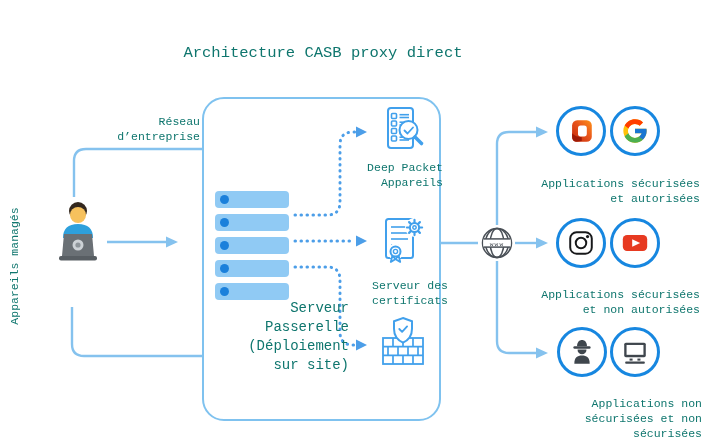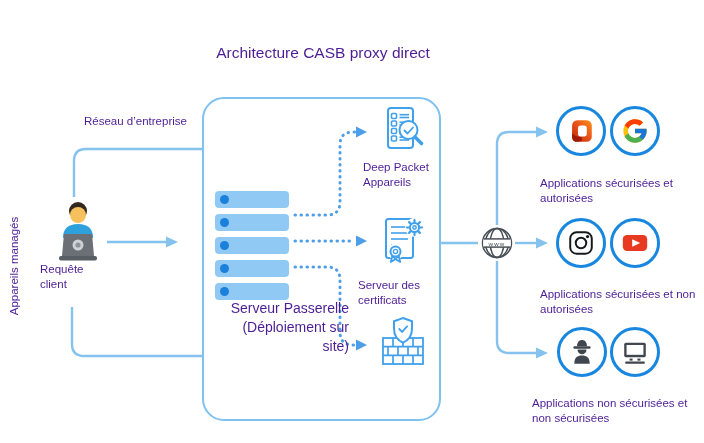--- a/index.html
+++ b/index.html
@@ -1,21 +1,21 @@
 <!DOCTYPE html>
 <html><head>
 <meta charset="utf-8">
 <style>
   html,body{margin:0;padding:0;background:#fff;}
   #stage{
     position:relative;width:704px;height:443px;background:#fff;overflow:hidden;
-    font-family:Liberation Sans, sans-serif;color:#4c1d95;
+    font-family:Liberation Mono, monospace;color:#0f766e;
   }
   .abs{position:absolute;}
-  .lbl{font-size:11.5px;line-height:1.32;text-align:left;}
+  .lbl{font-size:11.5px;line-height:1.32;text-align:right;}
   .lbl-left{font-size:14px;line-height:1.35;text-align:right;}
   #title{left:123px;top:44px;width:400px;text-align:center;font-size:15.5px;}
   #vlabel{left:-44px;top:258px;width:120px;height:16px;text-align:center;
           transform:rotate(-90deg);font-size:11.5px;}
   #gateway-box{left:202px;top:97px;width:239px;height:324px;
           border:2px solid #7fc2ef;border-radius:22px;box-sizing:border-box;}
   .server-bar{position:absolute;left:215px;width:74px;height:17px;border-radius:4px;
           background:#90caf4;}
   .server-bar .dot{position:absolute;left:5px;top:4px;width:9px;height:9px;
           border-radius:50%;background:#1b80db;}
@@ -53,21 +53,20 @@
     <g fill="#4c9ee8">
       <polygon points="356,126.5 367,132 356,137.5"></polygon>
       <polygon points="356,235.5 367,241 356,246.5"></polygon>
       <polygon points="356,339.5 367,345 356,350.5"></polygon>
     </g>
   </svg>
 
   <div class="abs" id="title">Architecture CASB proxy direct</div>
   <div class="abs" id="vlabel">Appareils managés</div>
   <div class="abs lbl" style="left:84px;top:114px;width:116px;">Réseau d’entreprise</div>
-  <div class="abs lbl" style="left:40px;top:262px;width:64px;">Requête client</div>
 
   <svg class="abs" style="left:50px;top:198px" width="56" height="64" viewBox="0 0 56 64">
     <circle cx="28" cy="13" r="9" fill="#33281e"></circle>
     <circle cx="28" cy="17" r="8" fill="#f6c15d"></circle>
     <path d="M13 40 Q13 26 28 26 Q43 26 43 40 Z" fill="#2ea0dc"></path>
     <path d="M14 36 L42 36 L44 58 L12 58 Z" fill="#6a7075"></path>
     <circle cx="28" cy="47" r="5.5" fill="#cdd2d6"></circle>
     <circle cx="28" cy="47" r="2.6" fill="#8f969b"></circle>
     <rect x="9" y="58" width="38" height="4.5" rx="2" fill="#585e63"></rect>
   </svg>

